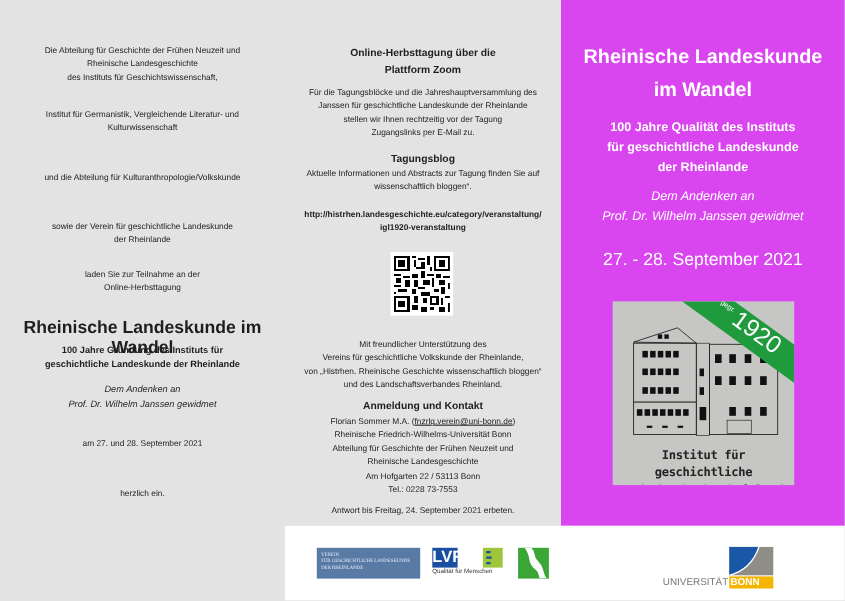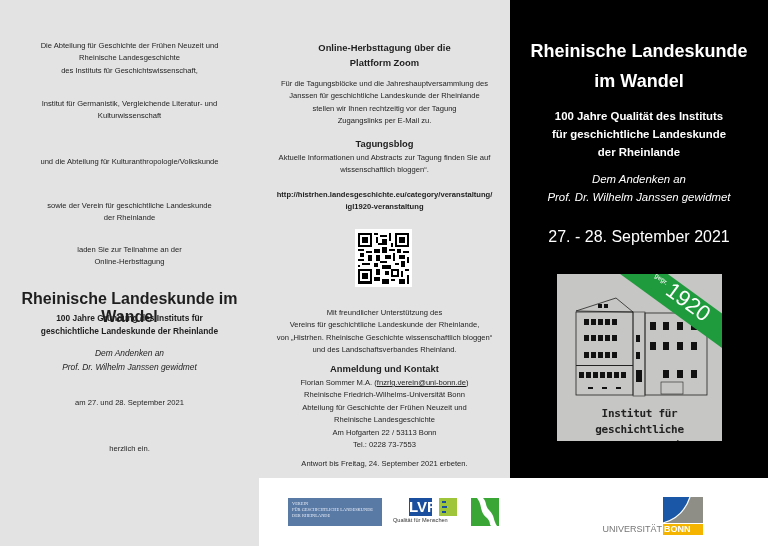--- a/index.html
+++ b/index.html
@@ -1,21 +1,21 @@
 <!DOCTYPE html>
 <html><head>
 <meta charset="utf-8">
 <style>
   * { box-sizing: border-box; margin: 0; padding: 0; }
   html, body { width: 768px; height: 546px; overflow: hidden; }
   body { background: #e3e3e3; font-family: "Liberation Sans", sans-serif; color: #1e1e1e; position: relative; }
   .panel { position: absolute; text-align: center; }
   .p-left { left: 0; top: 0; width: 259px; height: 414px; padding-left: 45px; }
   .p-mid { left: 259px; top: 0; width: 251px; height: 478px; }
-  .p-right { left: 510px; top: 0; width: 258px; height: 478px; background: #000000; color: #fff; }
+  .p-right { left: 510px; top: 0; width: 258px; height: 478px; background: #d946ef; color: #fff; }
   .footer { position: absolute; left: 259px; top: 478px; width: 509px; height: 68px; background: #fff; }
   .sm { font-size: 7.6px; line-height: 12.4px; }
   .blk { position: absolute; left: 0; width: 100%; }
   .h-left { font-size: 16px; font-weight: bold; }
   .sub-left { font-size: 8.4px; font-weight: bold; line-height: 13.2px; }
   .it-left { font-size: 8.4px; font-style: italic; line-height: 13.6px; }
   .h-mid { font-size: 9.4px; font-weight: bold; line-height: 15.2px; }
   .bold { font-weight: bold; }
   .u { text-decoration: underline; }
   .r-title { font-size: 18px; font-weight: bold; line-height: 30px; }
@@ -24,21 +24,21 @@
   .r-date { font-size: 16px; line-height: 20px; }
   .qr { position: absolute; left: 96px; top: 229px; width: 57px; height: 58px; background: #fff; padding: 3px; }
   .qr svg { width: 51px; height: 52px; display: block; }
   .photo { position: absolute; left: 47px; top: 274px; width: 165px; height: 167px; background: #c9c9c9; overflow: hidden; }
   .ribbon { position: absolute; right: -30px; top: 10px; width: 150px; height: 28px; background: #1f9a3c; transform: rotate(36deg); transform-origin: center; color: #fff; }
   .ribbon .gegr { position: absolute; left: 44px; top: 4px; font-size: 6.6px; }
   .ribbon .year { position: absolute; left: 62px; top: -2px; font-size: 22px; font-family: "Liberation Sans", sans-serif; }
   .photo-cap { position: absolute; left: 0; width: 100%; top: 132px; font-size: 11px; font-weight: bold; font-family: "DejaVu Sans Mono", monospace; color: #222; line-height: 16px; letter-spacing: -0.3px; }
   .logo-verein { position: absolute; left: 29px; top: 20px; width: 94px; height: 28px; background: #5a7aa6; color: #e8eef8; font-family: "Liberation Serif", serif; font-size: 4.4px; line-height: 6px; text-align: left; padding: 3px 4px; }
   .logo-lvr { position: absolute; left: 134px; top: 20px; width: 68px; height: 28px; }
-  .lvr-box { position: absolute; left: 16px; top: 0; width: 23px; height: 18px; background: #1a4fa0; color: #fff; font-weight: bold; font-size: 15px; line-height: 18px; text-align: left; }
+  .lvr-box { position: absolute; left: 0; top: 0; width: 23px; height: 18px; background: #1a4fa0; color: #fff; font-weight: bold; font-size: 15px; line-height: 18px; text-align: left; }
   .lvr-face { position: absolute; left: 46px; top: 0; width: 18px; height: 18px; background: #9fc63a; }
   .lvr-cap { position: absolute; left: 0; top: 19px; font-size: 5.6px; color: #333; white-space: nowrap; }
   .logo-green { position: absolute; left: 212px; top: 20px; width: 28px; height: 28px; background: #3aa635; overflow: hidden; }
   .logo-bonn { position: absolute; left: 341px; top: 19px; width: 110px; height: 42px; }
 </style>
 </head>
 <body>
 
 <div class="panel p-left">
   <div class="blk sm" style="top:40px;">
@@ -144,21 +144,21 @@
           <rect x="8" y="22" width="3" height="2"></rect>
           <rect x="12" y="23" width="3" height="2"></rect>
           <rect x="16" y="23" width="2" height="1"></rect>
           <rect x="20" y="23" width="3" height="2"></rect>
           <rect x="24" y="21" width="1" height="4"></rect>
       </g>
     </svg>
   </div>
   <div class="blk sm" style="top:307px;">
     <div>Mit freundlicher Unterstützung des</div>
-    <div>Vereins für geschichtliche Landeskunde der Rheinlande,</div>
+    <div>Vereins für geschichtliche Volkskunde der Rheinlande,</div>
     <div>von „Histrhen. Rheinische Geschichte wissenschaftlich bloggen“</div>
     <div>und des Landschaftsverbandes Rheinland.</div>
   </div>
   <div class="blk h-mid" style="top:361px;">Anmeldung und Kontakt</div>
   <div class="blk sm" style="top:377px;">
     <div><span>Florian Sommer M.A. (</span><span class="u">fnzrlg.verein@uni-bonn.de</span><span>)</span></div>
     <div>Rheinische Friedrich-Wilhelms-Universität Bonn</div>
     <div>Abteilung für Geschichte der Frühen Neuzeit und</div>
     <div>Rheinische Landesgeschichte</div>
     <div>Am Hofgarten 22 / 53113 Bonn</div>

